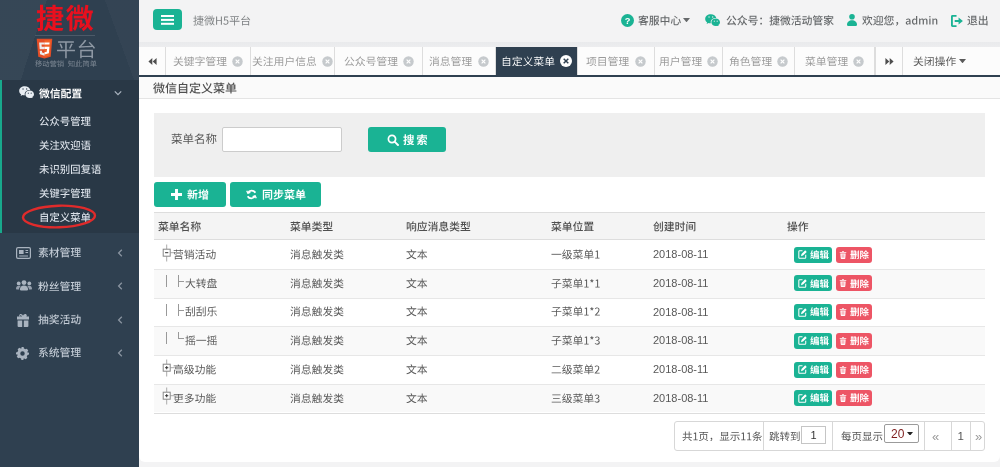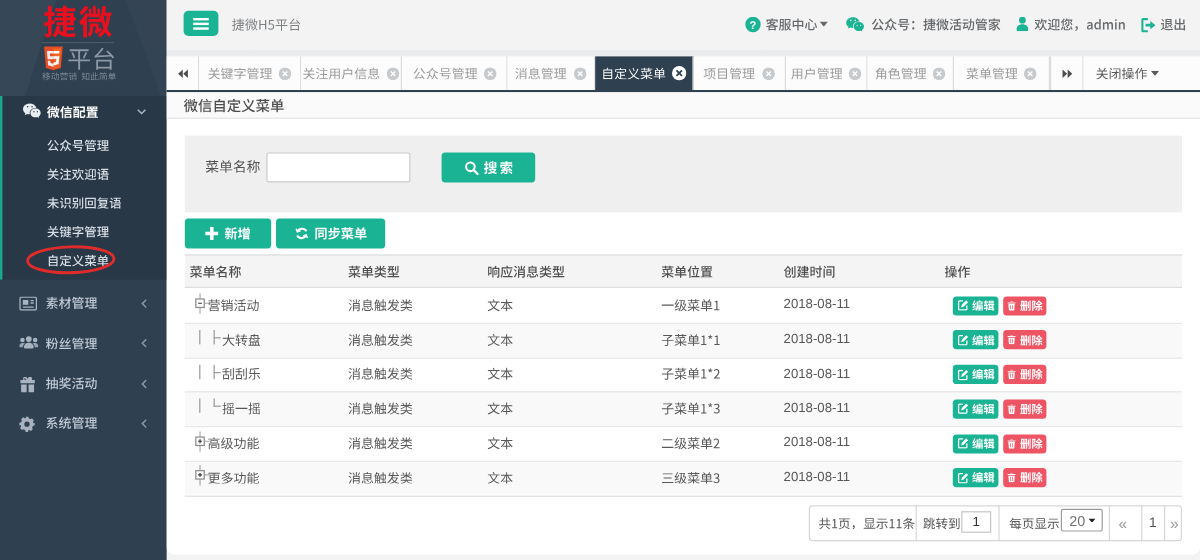--- a/index.html
+++ b/index.html
@@ -1068,19 +1068,19 @@
       </div>
       <div style="position:absolute;left:662px;top:426px;width:25px;height:18px;border:1px solid #c5c5c5;background:#fff;display:flex;align-items:center;justify-content:center;font-family:'Liberation Sans',sans-serif;font-size:11px;color:#333">1</div>
       <div style="position:absolute;left:702px;top:430.5px;">
         <svg width="42.0" height="10.5" viewBox="0 -880 4000 1000" fill="#555">
           <use href="#g6bcfr" x="0"></use>
           <use href="#g9875r" x="1000"></use>
           <use href="#g663er" x="2000"></use>
           <use href="#g793ar" x="3000"></use>
         </svg>
       </div>
-      <div style="position:absolute;left:745px;top:424px;width:35px;height:19px;border:1px solid #9b9b9b;border-radius:2px;background:#fff;display:flex;align-items:center;justify-content:space-between;padding:0 5px 0 6px;font-family:'Liberation Sans',sans-serif;font-size:12px;color:#737373">20<svg width="6" height="3.7" viewBox="0 0 6 3.7">
+      <div style="position:absolute;left:745px;top:424px;width:35px;height:19px;border:1px solid #9b9b9b;border-radius:2px;background:#fff;display:flex;align-items:center;justify-content:space-between;padding:0 5px 0 6px;font-family:'Liberation Sans',sans-serif;font-size:12px;color:#7f1d1d">20<svg width="6" height="3.7" viewBox="0 0 6 3.7">
           <polygon points="0,0 6,0 3.0,3.7199999999999998" fill="#222"></polygon>
         </svg></div>
       <div style="position:absolute;left:793px;top:430px;color:#999;font-size:13px;font-family:'Liberation Sans',sans-serif;line-height:13px">«</div>
       <div style="position:absolute;left:818.5px;top:429.5px;color:#555;font-size:11.5px;font-family:'Liberation Sans',sans-serif;line-height:12px">1</div>
       <div style="position:absolute;left:836px;top:430px;color:#999;font-size:13px;font-family:'Liberation Sans',sans-serif;line-height:13px">»</div>
     </div>
   </div>
 </body></html>

